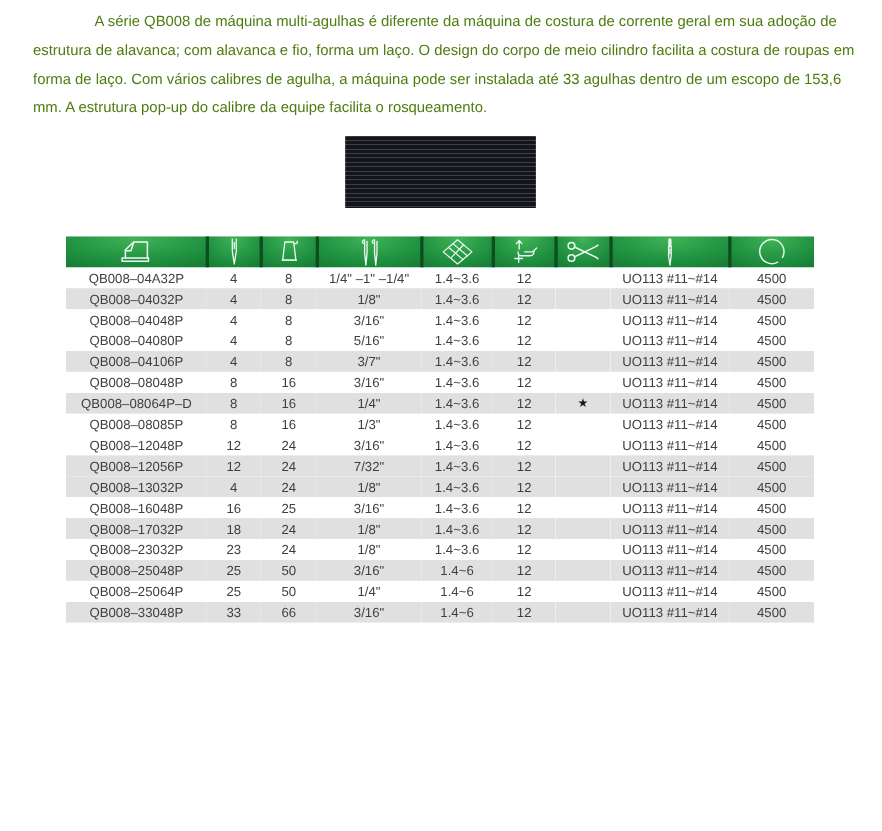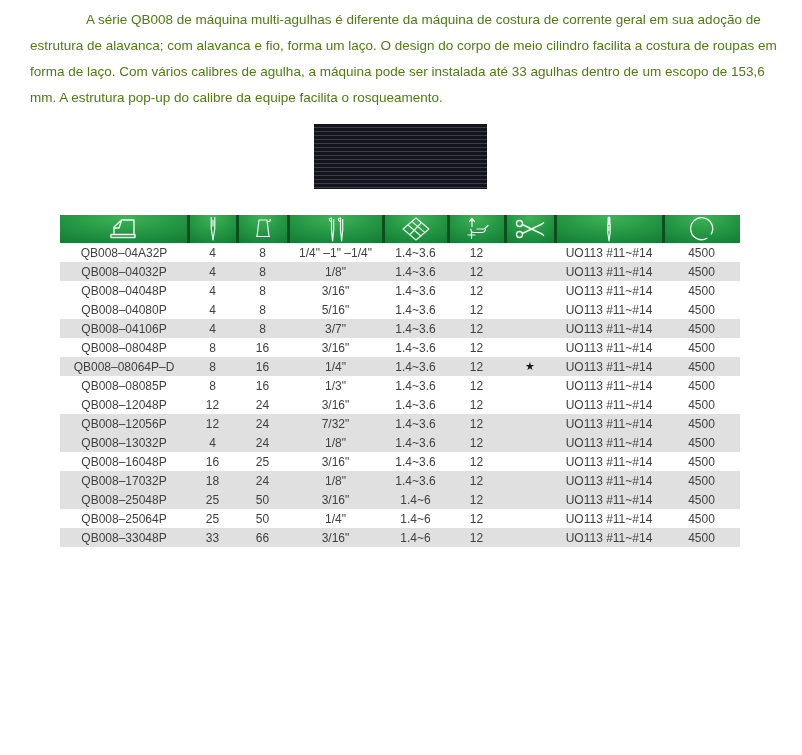--- a/index.html
+++ b/index.html
@@ -256,20 +256,31 @@
           <td>QB008–17032P</td>
           <td>18</td>
           <td>24</td>
           <td>1/8"</td>
           <td>1.4~3.6</td>
           <td>12</td>
           <td class="star-cell"></td>
           <td>UO113 #11~#14</td>
           <td>4500</td>
         </tr>
+        <tr>
+          <td>QB008–23032P</td>
+          <td>23</td>
+          <td>24</td>
+          <td>1/8"</td>
+          <td>1.4~3.6</td>
+          <td>12</td>
+          <td class="star-cell"></td>
+          <td>UO113 #11~#14</td>
+          <td>4500</td>
+        </tr>
         <tr class="alt">
           <td>QB008–25048P</td>
           <td>25</td>
           <td>50</td>
           <td>3/16"</td>
           <td>1.4~6</td>
           <td>12</td>
           <td class="star-cell"></td>
           <td>UO113 #11~#14</td>
           <td>4500</td>

